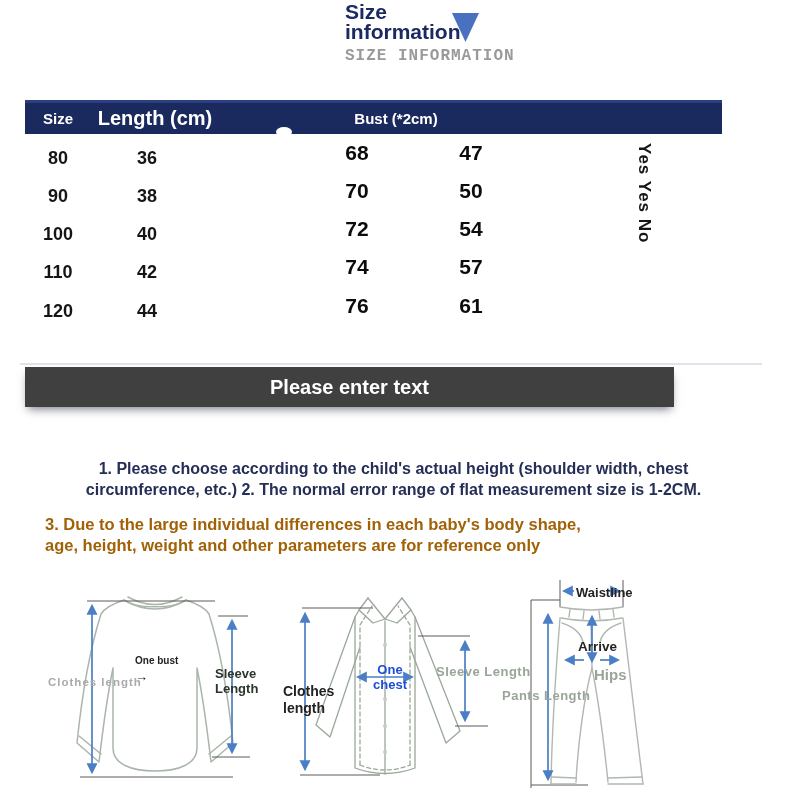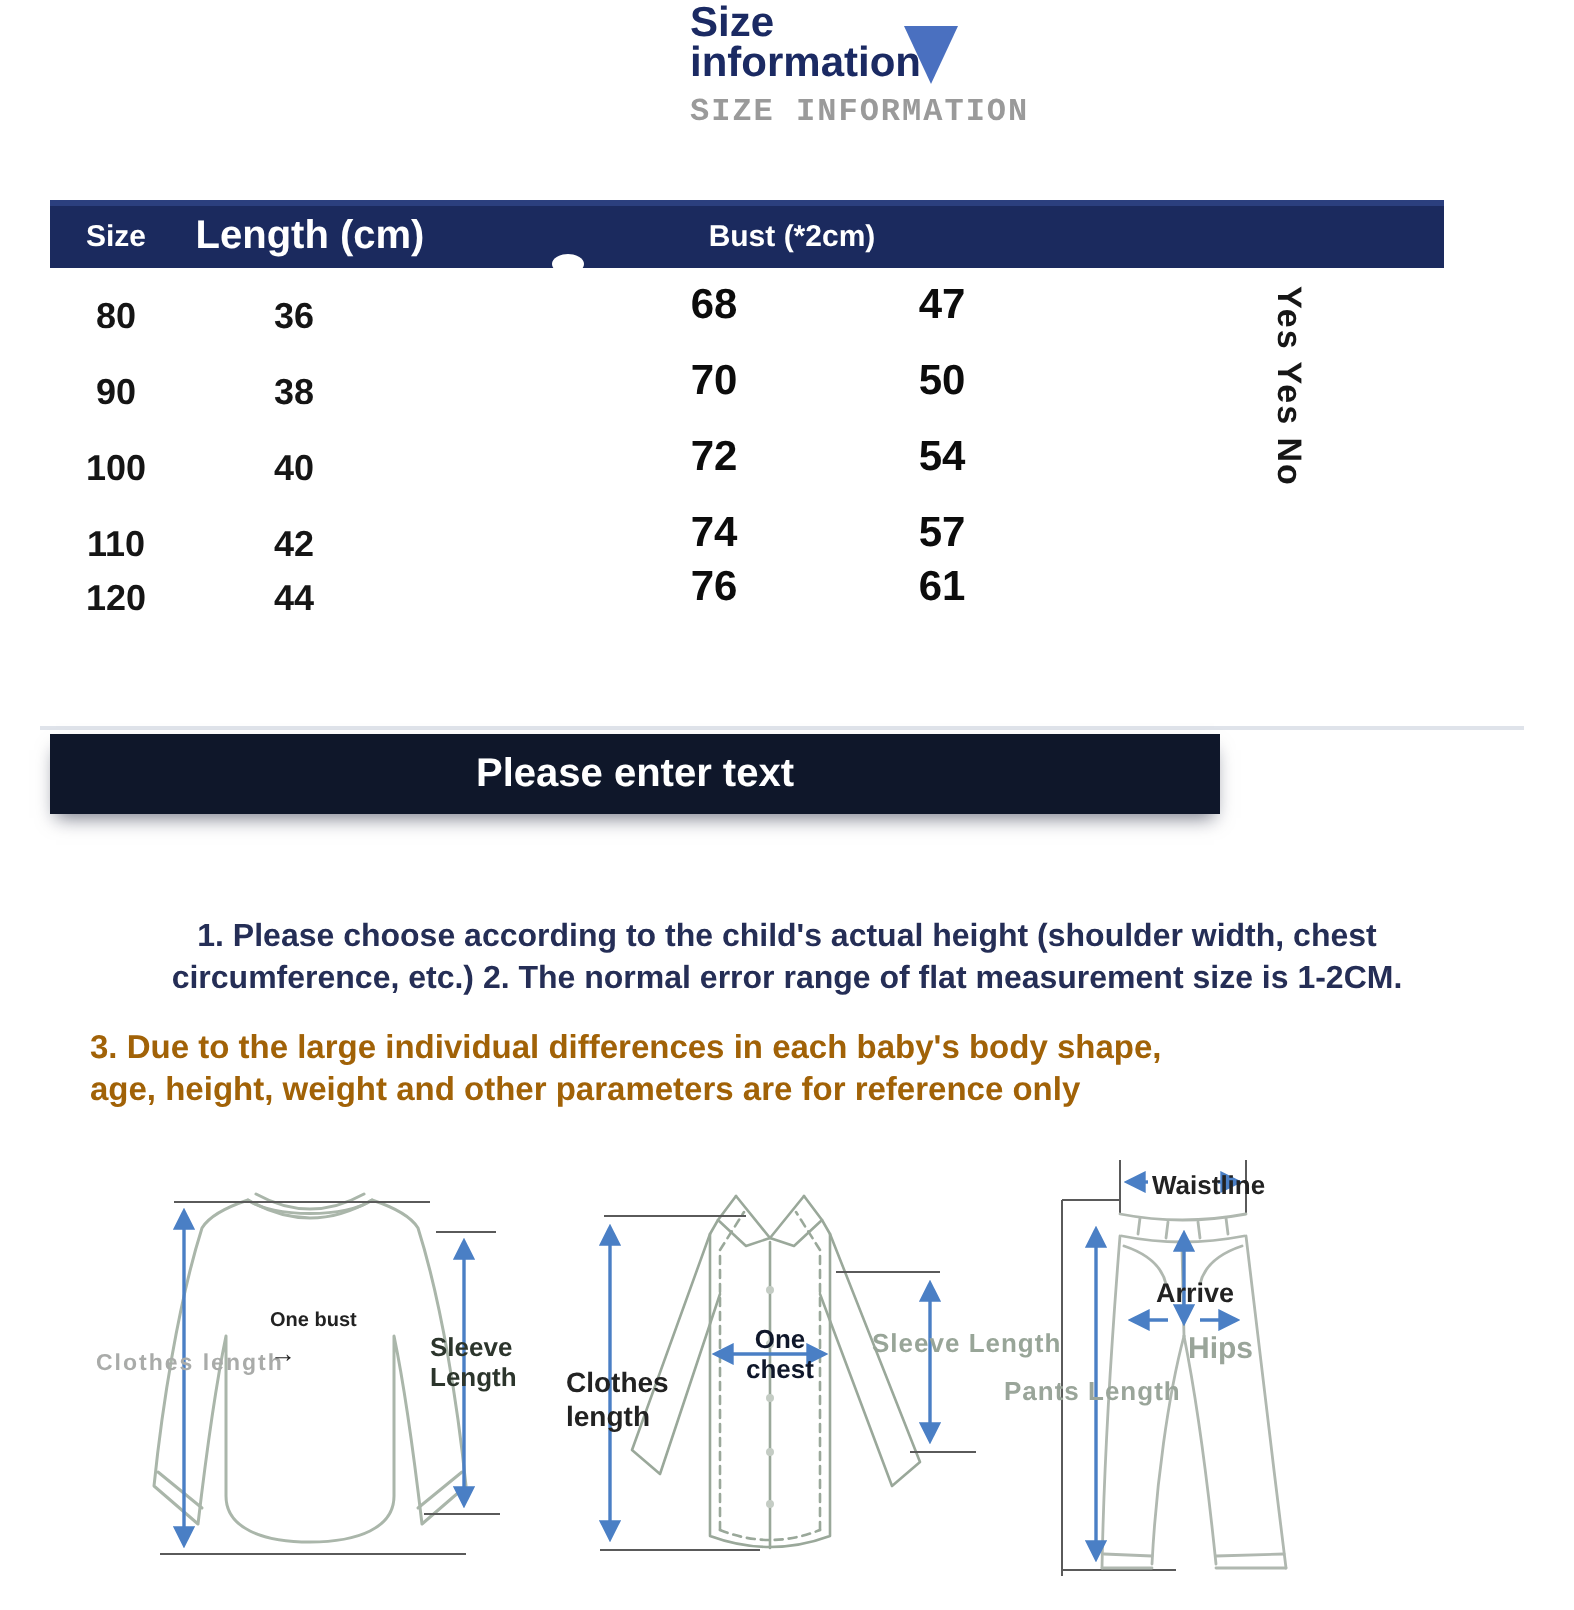--- a/index.html
+++ b/index.html
@@ -28,41 +28,41 @@
   .trow { position:absolute; left:0; width:600px; height:36px; }
   .cell { position:absolute; text-align:center; line-height:36px; color:#151515; font-weight:bold; }
   .c-size   { left:27px;  width:62px; font-size:18px; }
   .c-length { left:112px; width:70px; font-size:18px; }
   .c-bust   { left:322px; width:70px; font-size:21px; top:-5px; color:#0c0c0c; }
   .c-pants  { left:436px; width:70px; font-size:21px; top:-5px; color:#0c0c0c; }
   .side-note { position:absolute; left:634px; top:143px; height:125px;
     writing-mode:vertical-rl; font-size:17px; font-weight:bold; color:#161616; letter-spacing:1px; }
   
   .banner-topline { position:absolute; left:20px; top:363px; width:742px; height:2px; background:#dfe3ea; }
-  .banner { position:absolute; left:25px; top:367px; width:585px; height:40px; background:#0f172a;
+  .banner { position:absolute; left:25px; top:367px; width:649px; height:40px; background:#404040;
     box-shadow:0 5px 9px -3px rgba(10,15,40,0.55); }
   .banner span { display:block; text-align:center; line-height:40px; color:#ffffff; font-size:20px; font-weight:bold; }
   
   .note1 { position:absolute; left:30px; top:459px; width:727px; text-align:center;
     font-size:16px; font-weight:bold; color:#252e56; line-height:20.5px; }
   .note2 { position:absolute; left:45px; top:514px; width:700px; text-align:left;
     font-size:16.5px; font-weight:bold; color:#a16207; line-height:20.5px; }
   
   svg.diagram { position:absolute; }
   .d-tee   { left:40px;  top:580px; }
   .d-shirt { left:280px; top:585px; }
   .d-pants { left:528px; top:578px; }
   .lab { position:absolute; font-weight:bold; white-space:normal; }
   .lab-dark { color:#222222; }
   .tee-cl    { left:48px;  top:676px; font-size:11.5px; letter-spacing:1px; color:#a9aba9; }
   .tee-ob    { left:135px; top:655px; font-size:10px; }
   .tee-ar    { left:135px; top:669px; font-size:13px; }
   .tee-sl    { left:215px; top:666px; font-size:13px; width:58px; line-height:15px; color:#2c352c; }
   .shirt-cl  { left:283px; top:683px; font-size:14px; width:80px; line-height:17px; }
-  .shirt-oc  { left:362px; top:662px; font-size:13px; width:56px; text-align:center; line-height:15px; color:#0f172a; }
+  .shirt-oc  { left:362px; top:662px; font-size:13px; width:56px; text-align:center; line-height:15px; color:#1d4ed8; }
   .shirt-sl  { left:436px; top:664px; font-size:13px; letter-spacing:0.5px; color:#98a598; }
   .pants-wl  { left:576px; top:585px; font-size:13px; }
   .pants-av  { left:578px; top:639px; font-size:13.5px; }
   .pants-hp  { left:594px; top:666px; font-size:15px; color:#9aa59a; }
   .pants-pl  { left:502px; top:688px; font-size:13px; letter-spacing:0.5px; color:#9aa59a; }
   .outline { fill:none; stroke-linejoin:round; stroke-linecap:round; }
   .g-tee   { stroke:#aab6aa; stroke-width:1.5; }
   .g-shirt { stroke:#9aa89a; stroke-width:1.3; }
   .g-pants { stroke:#b0b8b0; stroke-width:1.4; }
   .tick  { stroke:#5a5a5a; stroke-width:1; }
@@ -104,21 +104,21 @@
     <span class="cell c-length">40</span>
     <span class="cell c-bust">72</span>
     <span class="cell c-pants">54</span>
   </div>
   <div class="trow" style="top:254px;">
     <span class="cell c-size">110</span>
     <span class="cell c-length">42</span>
     <span class="cell c-bust">74</span>
     <span class="cell c-pants">57</span>
   </div>
-  <div class="trow" style="top:281px;">
+  <div class="trow" style="top:293px;">
     <span class="cell c-size">120</span>
     <span class="cell c-length">44</span>
     <span class="cell c-bust">76</span>
     <span class="cell c-pants">61</span>
   </div>
 
   <div class="side-note">Yes Yes No</div>
 
   <div class="banner-topline"></div>
   <div class="banner">

